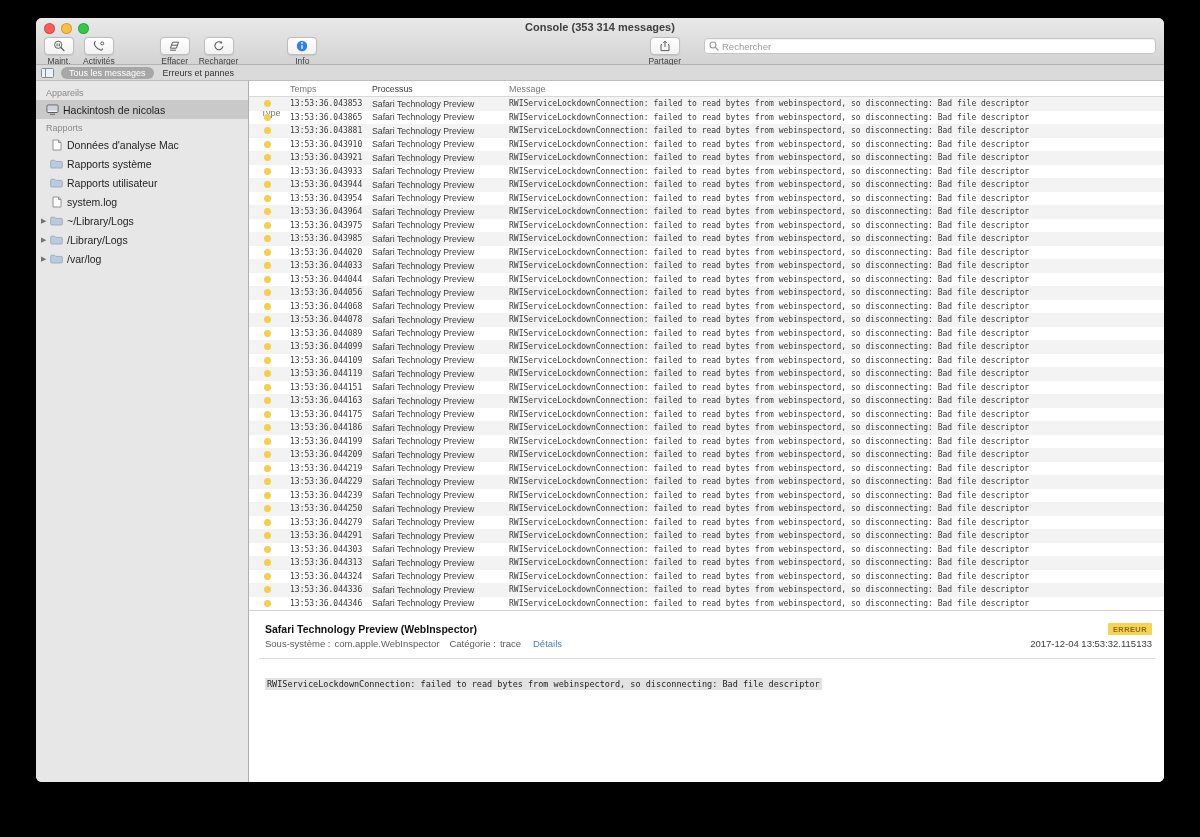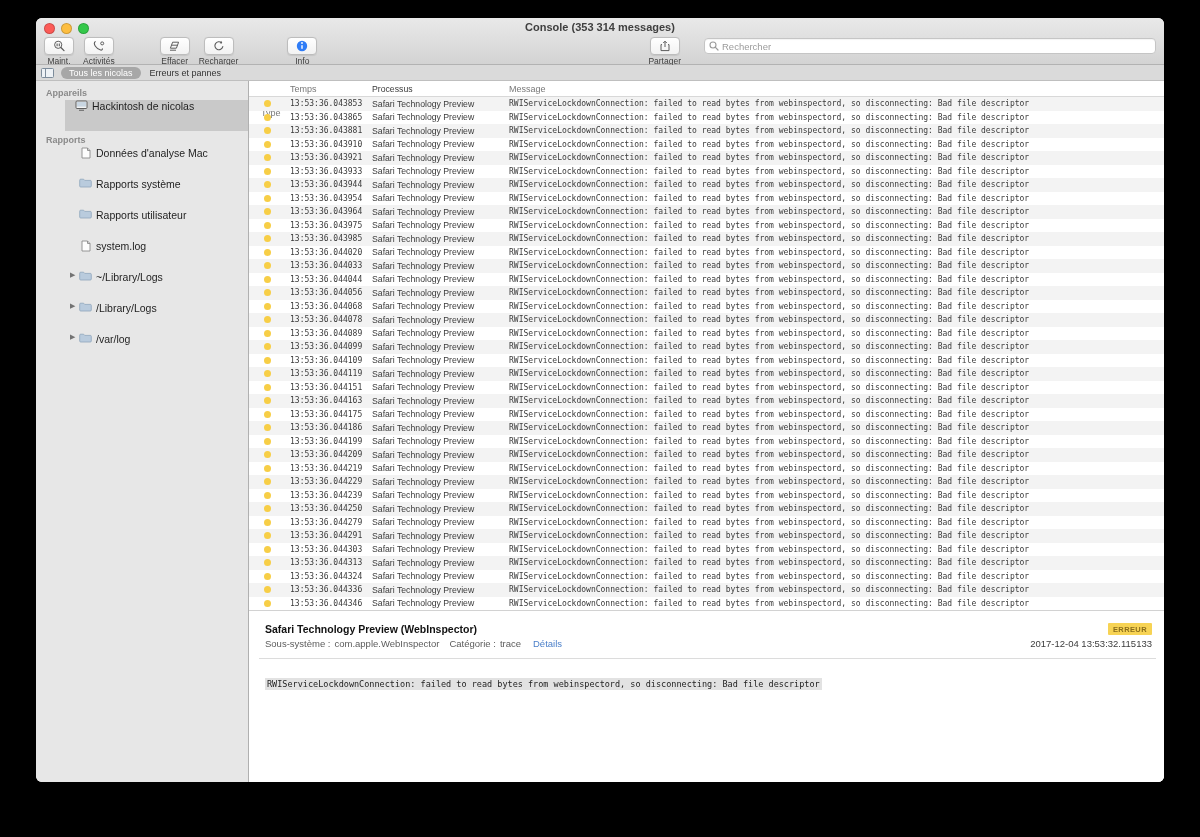--- a/index.html
+++ b/index.html
@@ -35,22 +35,22 @@
     font-family:"Liberation Sans", sans-serif; margin-left:3px;
   }
   .searchfield input::placeholder { color:#9b9b9b; }
   
   .filterbar { height:16px; background:#dadada; border-bottom:1px solid #bfbfbf; display:flex; align-items:center; padding-left:5px; }
   .seg-pill { background:#a7a7a7; color:#fff; font-size:9px; border-radius:8px; padding:1px 8px; margin-left:7px; white-space:nowrap; }
   .seg-plain { font-size:9px; color:#343434; margin-left:9px; white-space:nowrap; }
   
   .body { flex:1; display:flex; min-height:0; }
   .sidebar { width:213px; background:#e7e7e7; border-right:1px solid #b0b0b0; padding-top:3px; overflow:hidden; }
-  .sb-header { font-size:9px; font-weight:bold; color:#8a8a8a; padding:4px 1px 2px 10px; }
-  .sb-item { height:31px; display:flex; font-size:10.5px; color:#1e1e1e; padding-left:14px; white-space:nowrap;margin-left:29px; }
+  .sb-header { font-size:9px; font-weight:normal; color:#8a8a8a; padding:4px 1px 2px 10px; }
+  .sb-item { height:19px; display:flex; align-items:center; font-size:10.5px; color:#1e1e1e; padding-left:14px; white-space:nowrap; }
   .sb-item.selected { background:#c9c9c9; }
   .sb-item.device { padding-left:10px; }
   .sb-item.has-disc { padding-left:5px; }
   .sb-disc { color:#737373; font-size:7px; width:8px; display:inline-block; margin-right:1px; }
   .sb-icon { display:inline-flex; width:13px; margin-right:4px; justify-content:center; }
   
   .content { flex:1; display:flex; flex-direction:column; min-width:0; background:#fff; }
   .thead { height:16px; display:flex; align-items:center; border-bottom:1px solid #d8d8d8; font-size:9px; color:#787878; }
   .rows { height:513px; overflow:hidden; }
   .row { height:13.5px; display:flex; align-items:center; }
@@ -174,21 +174,21 @@
     </div>
   </div>
 
   <div class="filterbar">
     <span>
       <svg width="13" height="10" viewBox="0 0 13 10">
           <rect x="0.5" y="0.5" width="12" height="9" rx="1" fill="#eef2f6" stroke="#7d8c9b" stroke-width="1"></rect>
           <line x1="4.5" y1="0.5" x2="4.5" y2="9.5" stroke="#7d8c9b" stroke-width="1"></line>
         </svg>
     </span>
-    <span class="seg-pill">Tous les nicolas</span>
+    <span class="seg-pill">Tous les messages</span>
     <span class="seg-plain">Erreurs et pannes</span>
   </div>
 
   <div class="body">
     <div class="sidebar" id="sidebar">
         <div class="sb-header">Appareils</div>
         <div class="sb-item selected device">
           <span class="sb-icon">
             <svg width="13" height="11" viewBox="0 0 13 11">
               <rect x="1" y="1" width="11" height="7.5" rx="1" fill="#f3f3f3" stroke="#5f5f5f" stroke-width="1"></rect>

